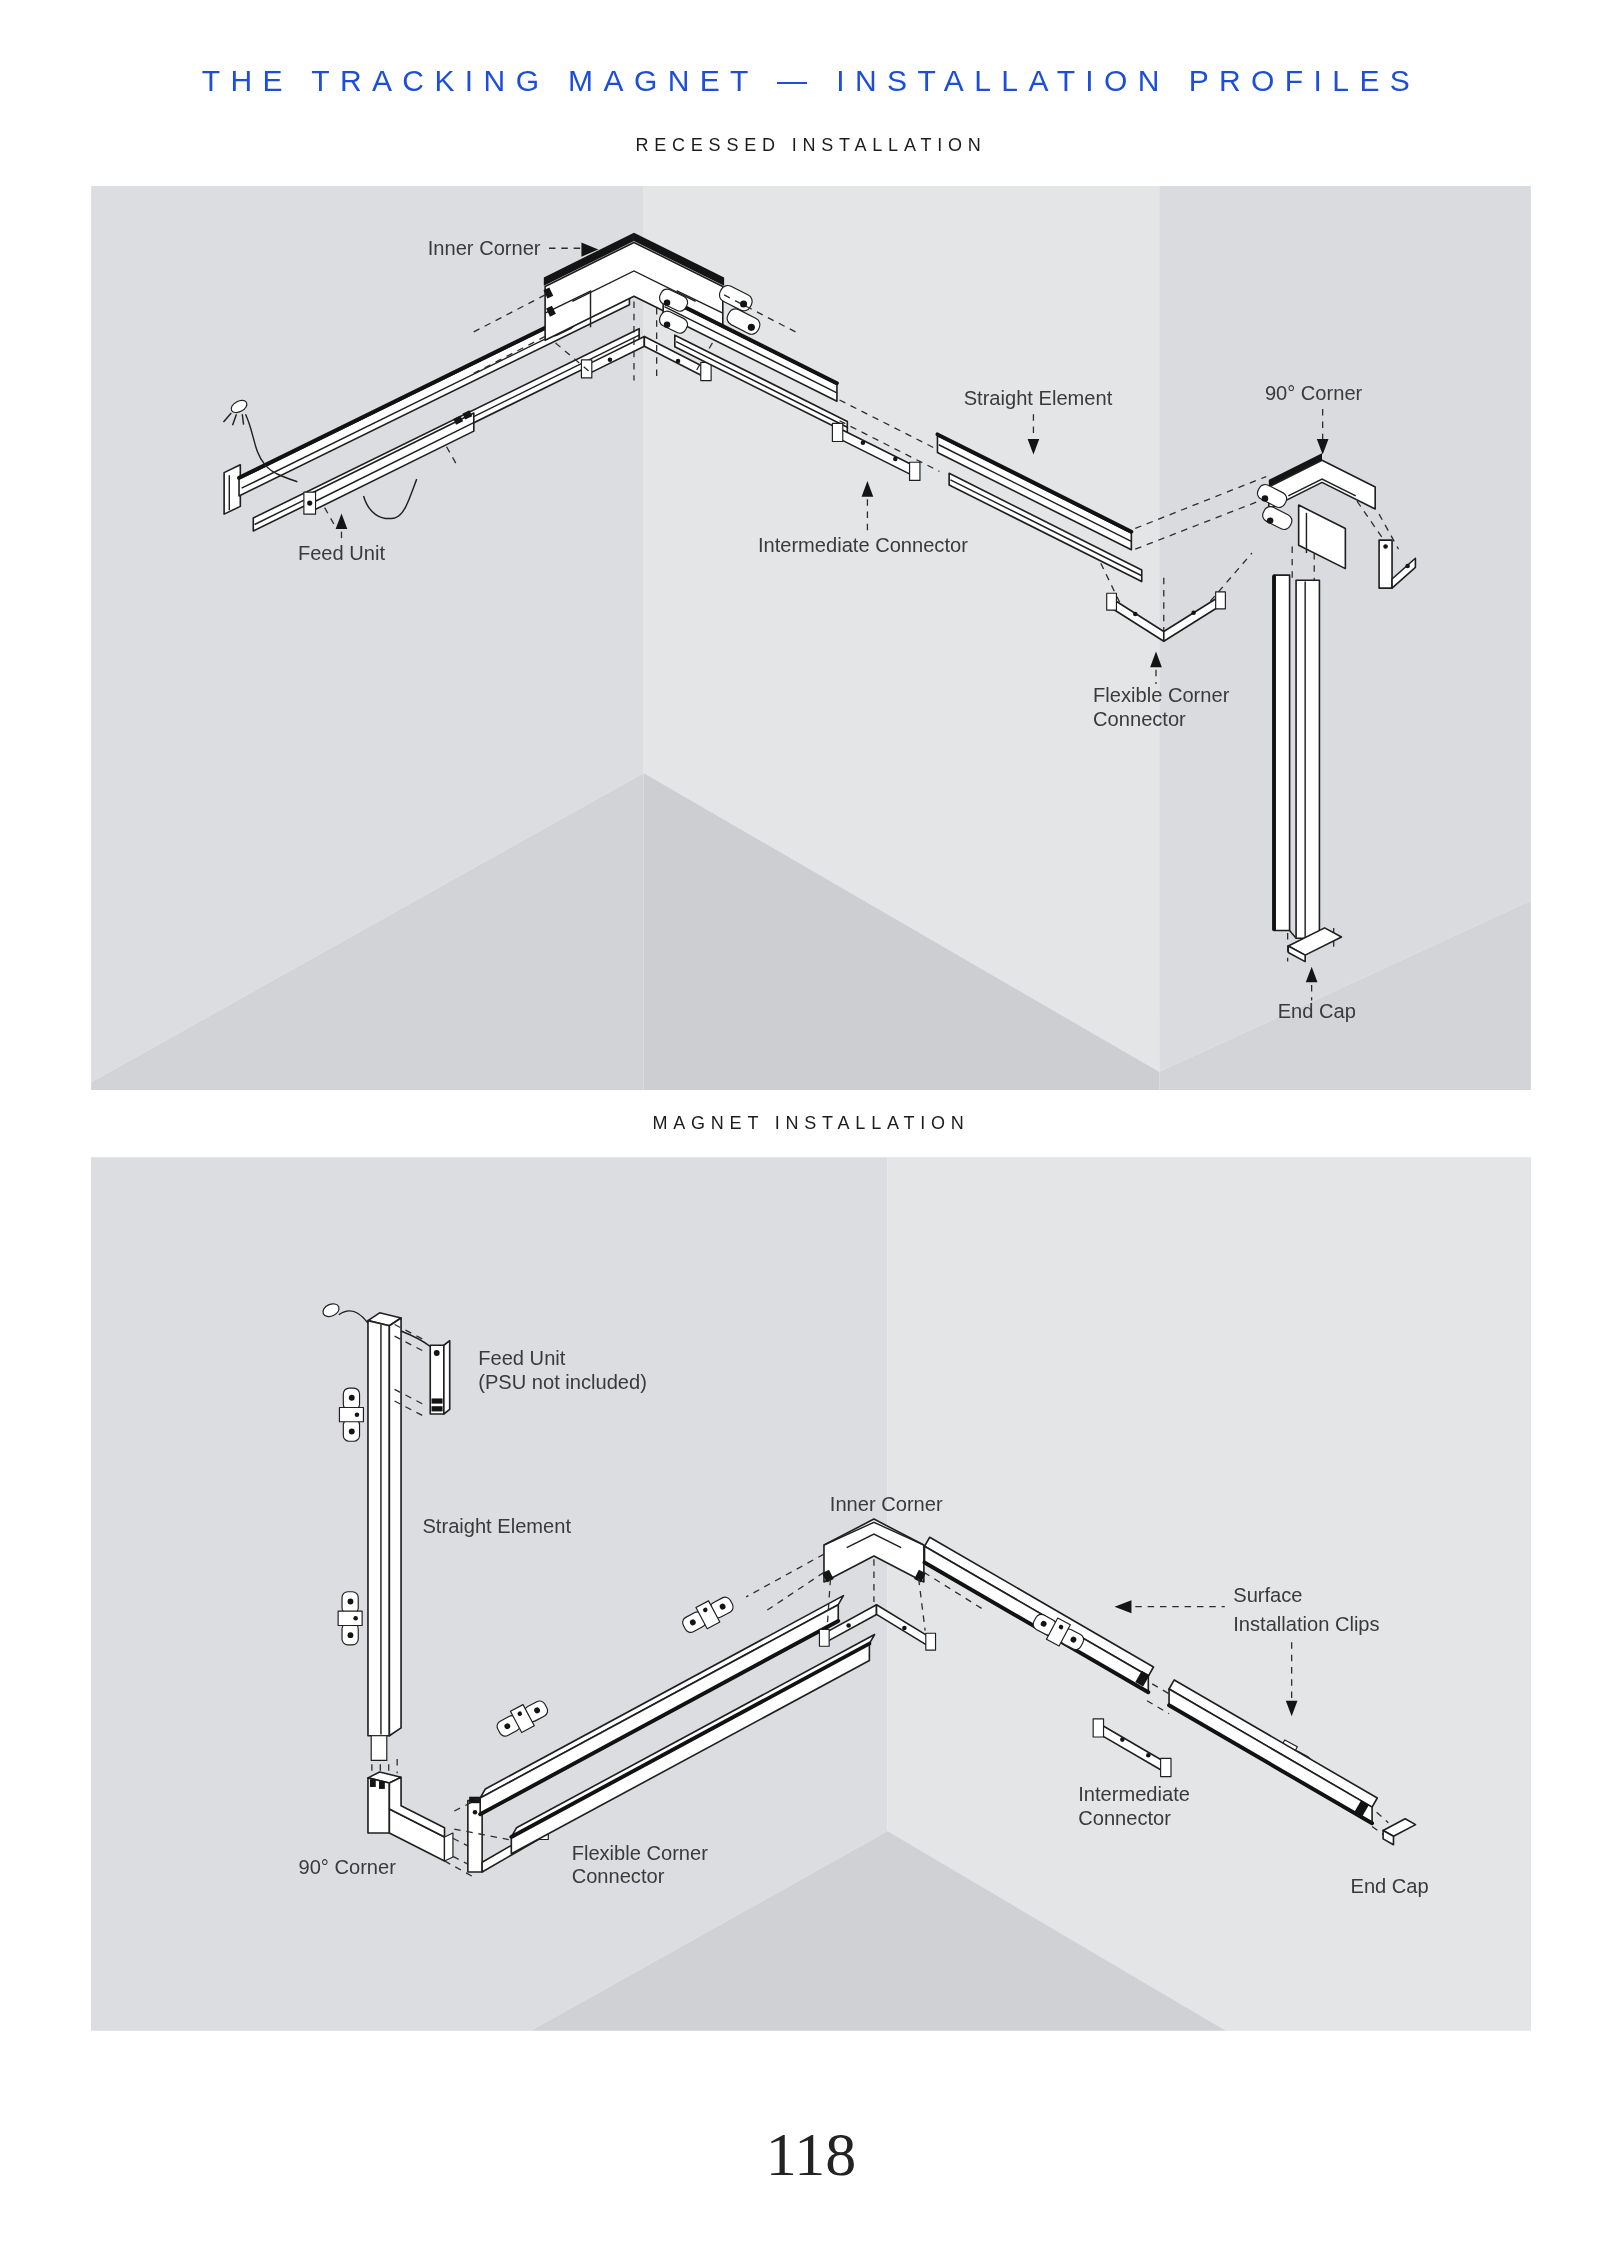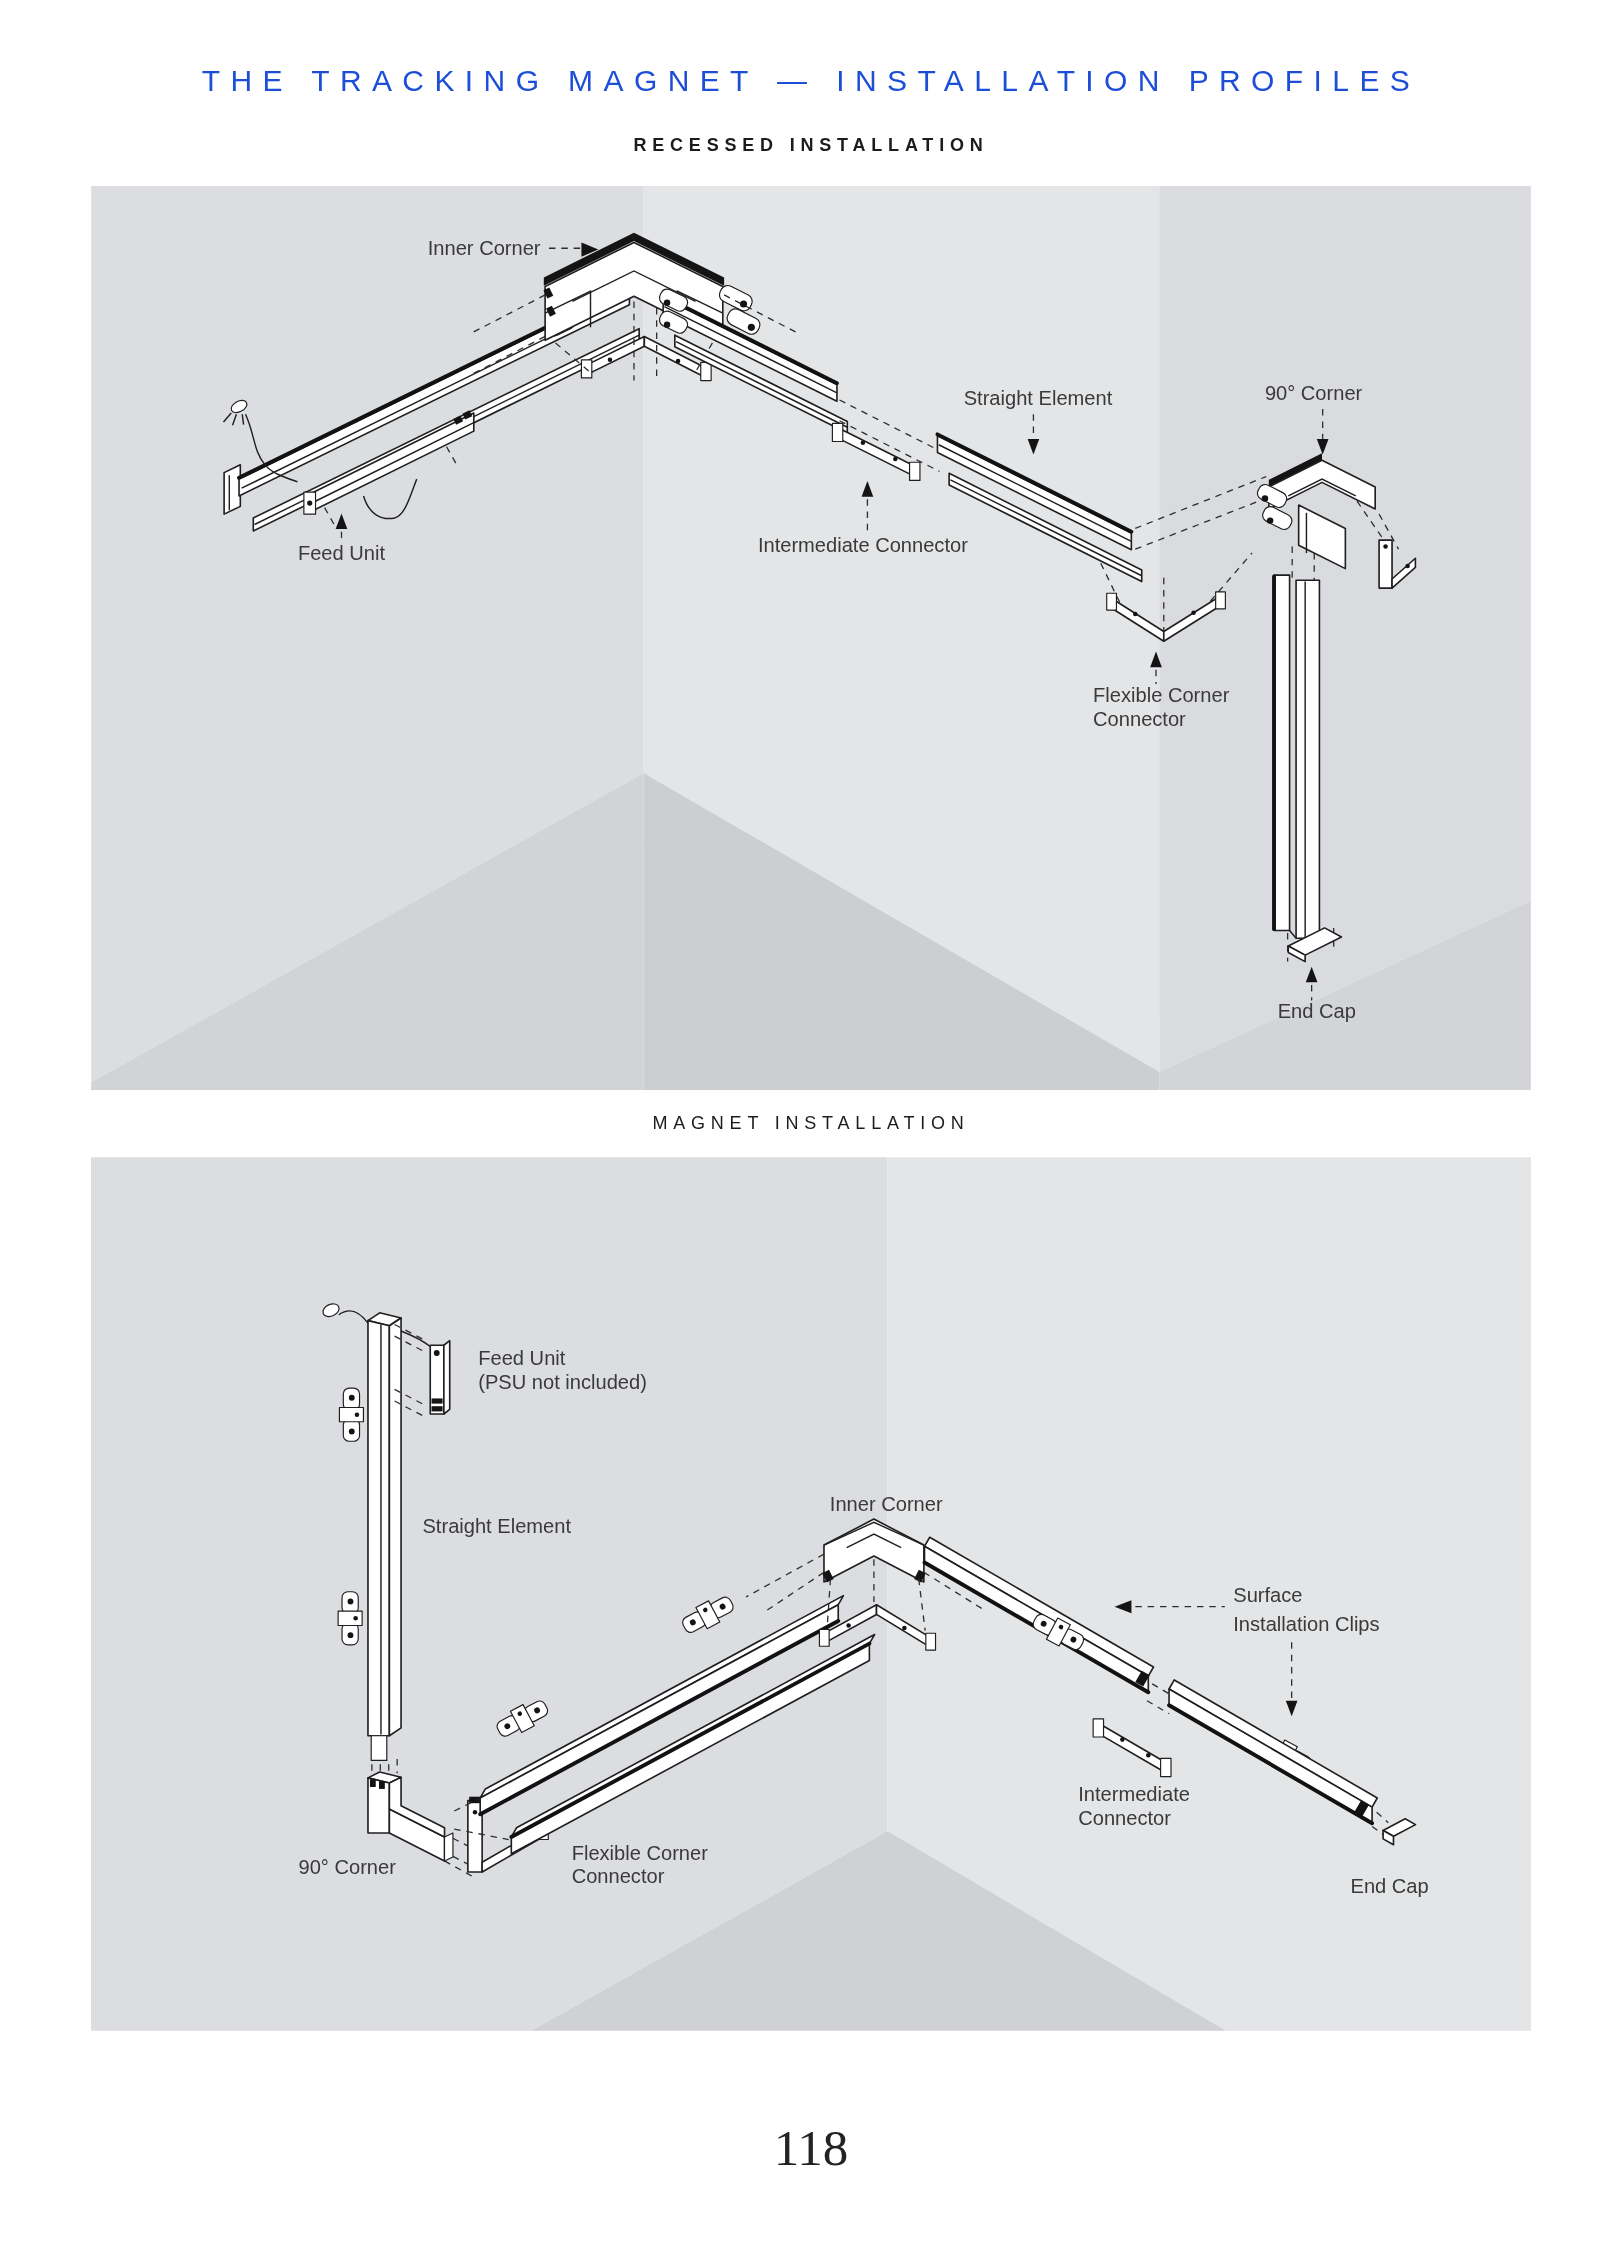--- a/index.html
+++ b/index.html
@@ -5,28 +5,28 @@
   html,body{margin:0;padding:0;background:#ffffff;}
   body{width:1622px;height:2261px;position:relative;font-family:"Liberation Sans",sans-serif;}
   .page-title{
     position:absolute;top:64px;left:0;width:1622px;text-align:center;
     font-size:30px;font-weight:400;letter-spacing:10.4px;color:#1d4ed8;white-space:nowrap;
   }
   .section-heading{
     position:absolute;left:0;width:1622px;text-align:center;
     font-size:18px;font-weight:400;letter-spacing:5.8px;color:#1c1c1c;white-space:nowrap;
   }
-  .heading-recessed{top:135px;font-weight:bold;}
+  .heading-recessed{top:135px;}
   .heading-surface{top:1113px;}
   .panel{position:absolute;left:91px;width:1440px;}
   .panel-recessed{top:186px;height:904px;}
   .panel-surface{top:1157px;height:874px;}
   .page-number{
     position:absolute;top:2119px;left:0;width:1622px;text-align:center;
-    font-family:"Liberation Serif",serif;font-size:51px;font-weight:400;color:#232323;
+    font-family:"Liberation Serif",serif;font-size:62px;font-weight:400;color:#232323;
   }
   svg{display:block;}
   .piece{fill:#ffffff;stroke:#1f1f1f;stroke-width:2.5;stroke-linejoin:round;}
   .piece-thin{fill:#ffffff;stroke:#1f1f1f;stroke-width:1.8;stroke-linejoin:round;}
   .blk{fill:#141414;stroke:none;}
   .ink{fill:none;stroke:#1f1f1f;stroke-width:2.2;}
   .thick{fill:none;stroke:#121212;stroke-width:6;stroke-linecap:round;}
   .dash{fill:none;stroke:#2d2d2d;stroke-width:2;stroke-dasharray:10 9;}
   .lbl{font-family:"Liberation Sans",sans-serif;font-size:31px;fill:#3a3a3a;}
   .ahead{fill:#141414;stroke:none;}

